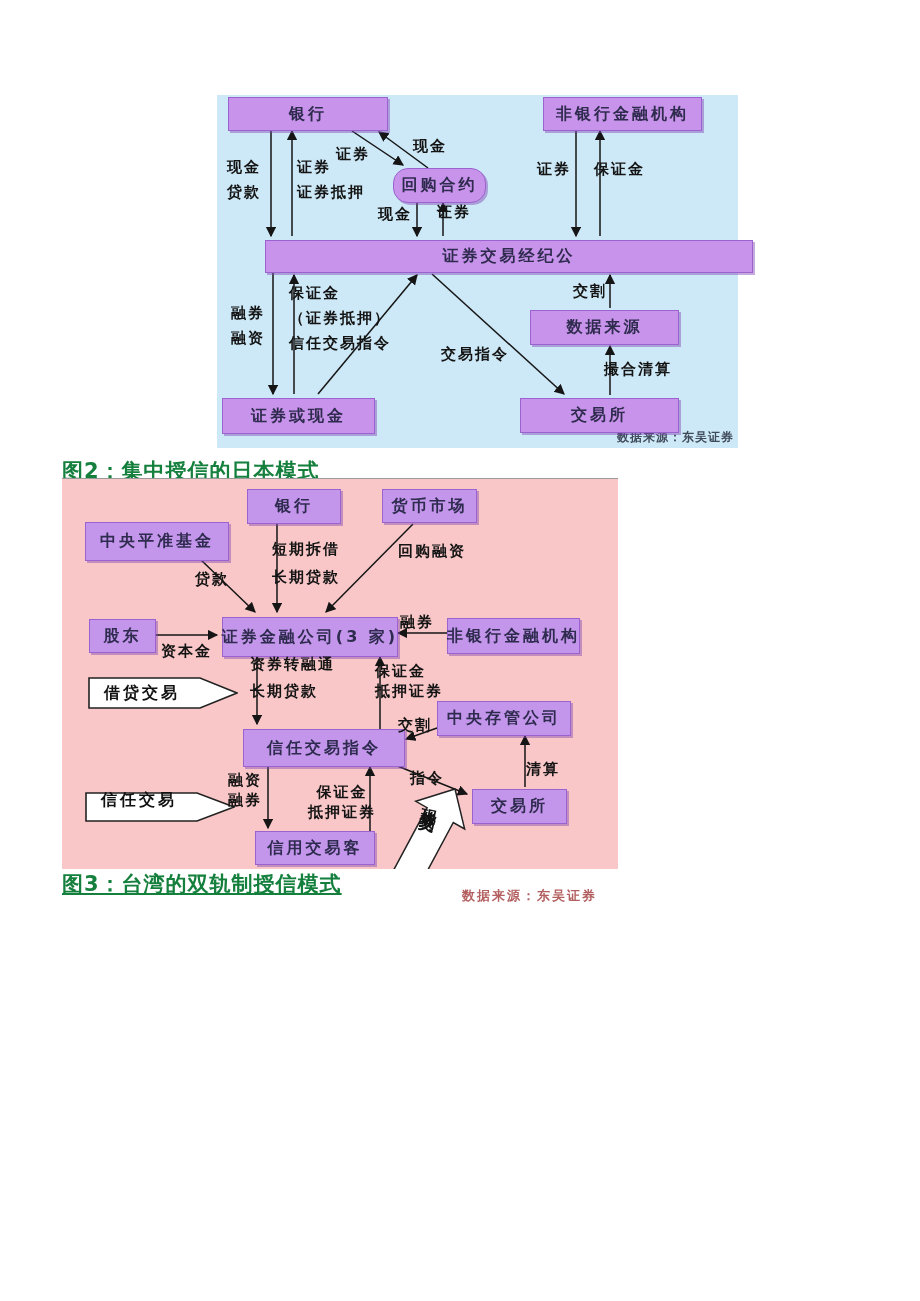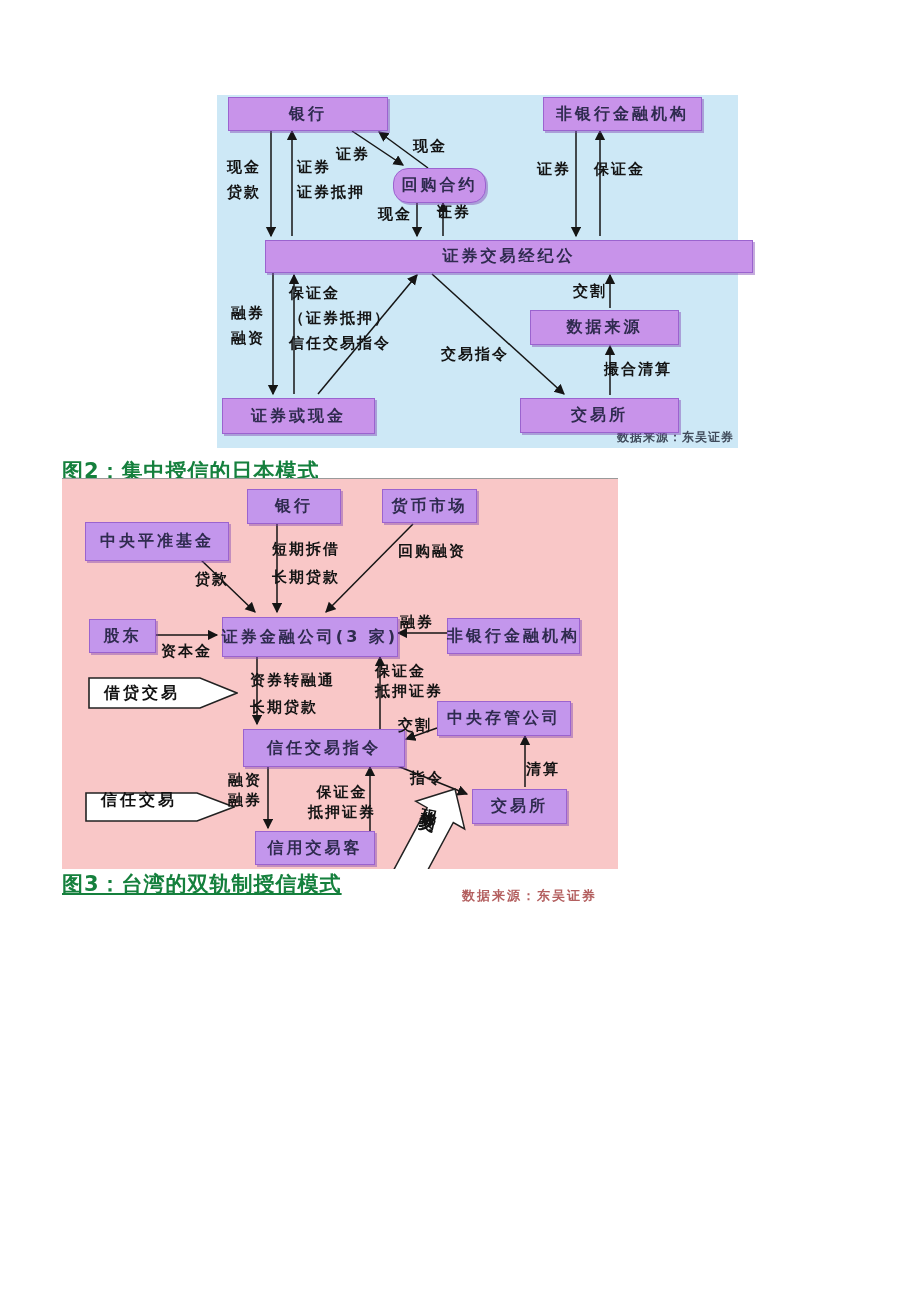--- a/index.html
+++ b/index.html
@@ -143,21 +143,21 @@
     </div>
 
     <div class="lb" style="left:210px;top:56px;line-height:28px;">
       <span>短期拆借</span>
         <span>长期贷款</span>
     </div>
     <div class="lb" style="left:336px;top:60px;">回购融资</div>
     <div class="lb" style="left:133px;top:88px;">贷款</div>
     <div class="lb" style="left:99px;top:160px;">资本金</div>
     <div class="lb" style="left:338px;top:131px;">融券</div>
-    <div class="lb" style="left:188px;top:188px;line-height:27px;">
+    <div class="lb" style="left:188px;top:172px;line-height:27px;">
       <span>资券转融通</span>
         <span>长期贷款</span>
     </div>
     <div class="lb" style="left:313px;top:182px;line-height:20px;">
       <span>保证金</span>
         <span>抵押证券</span>
     </div>
     <div class="lb" style="left:336px;top:234px;">交割</div>
     <div class="lb" style="left:348px;top:287px;">指令</div>
     <div class="lb" style="left:464px;top:278px;text-align:center;">清算</div>

